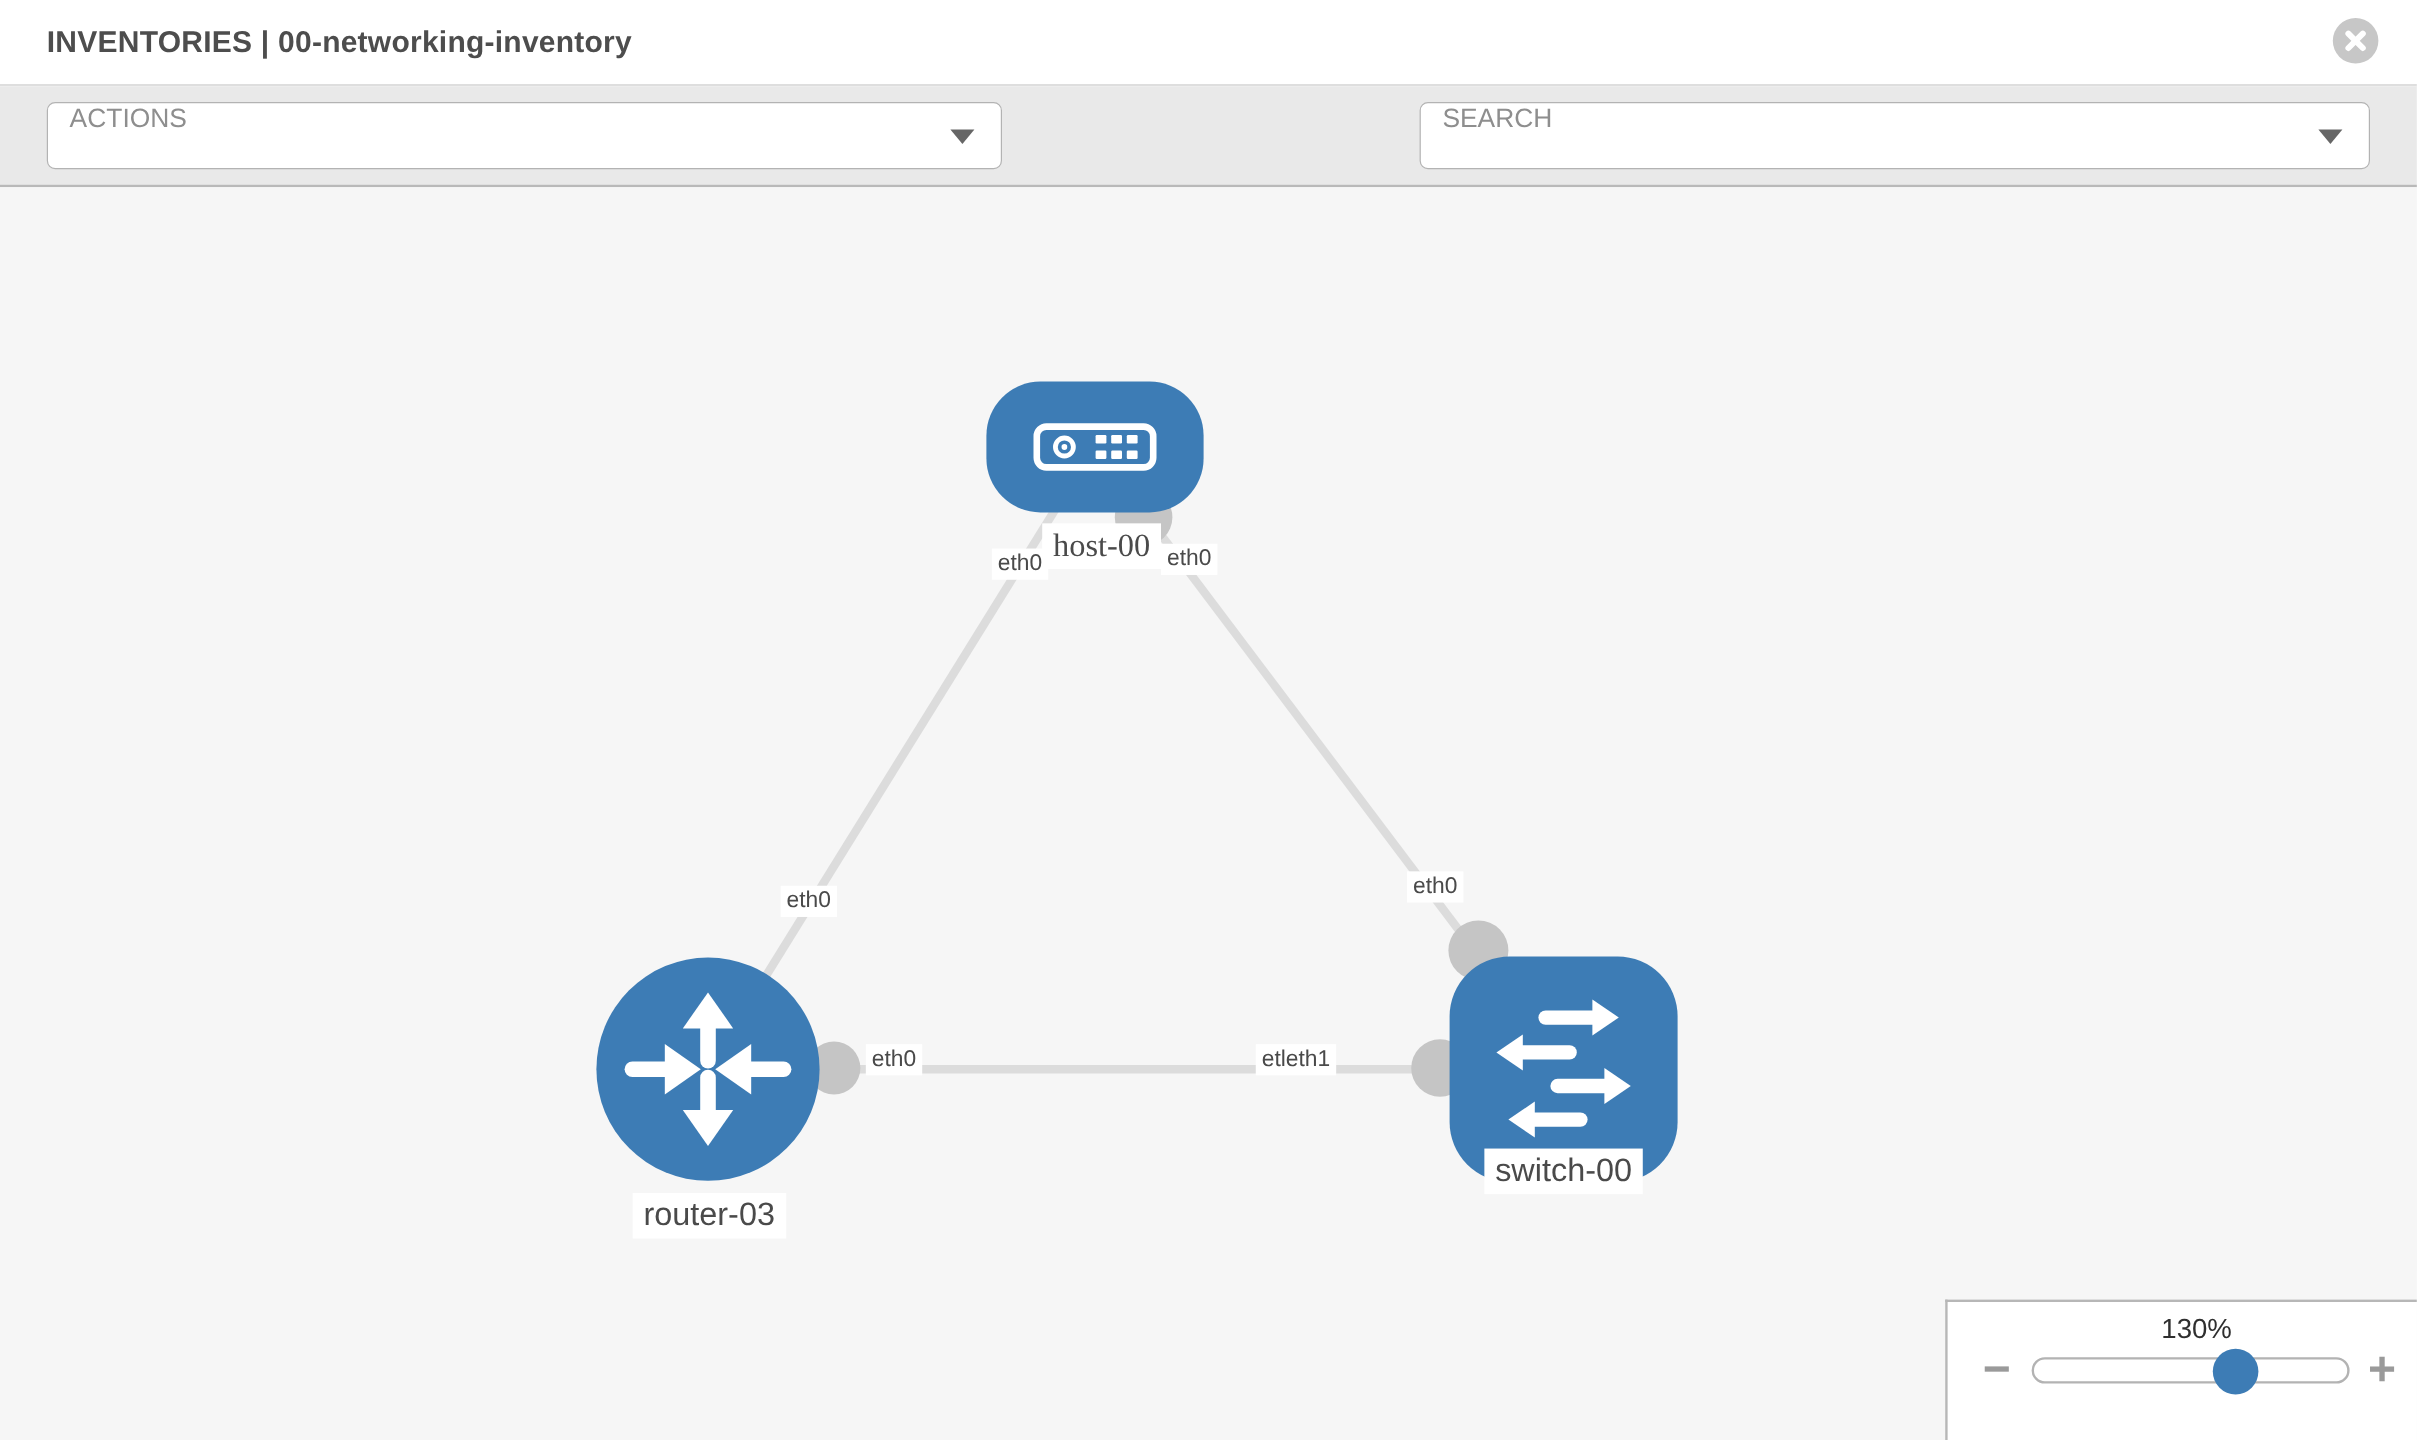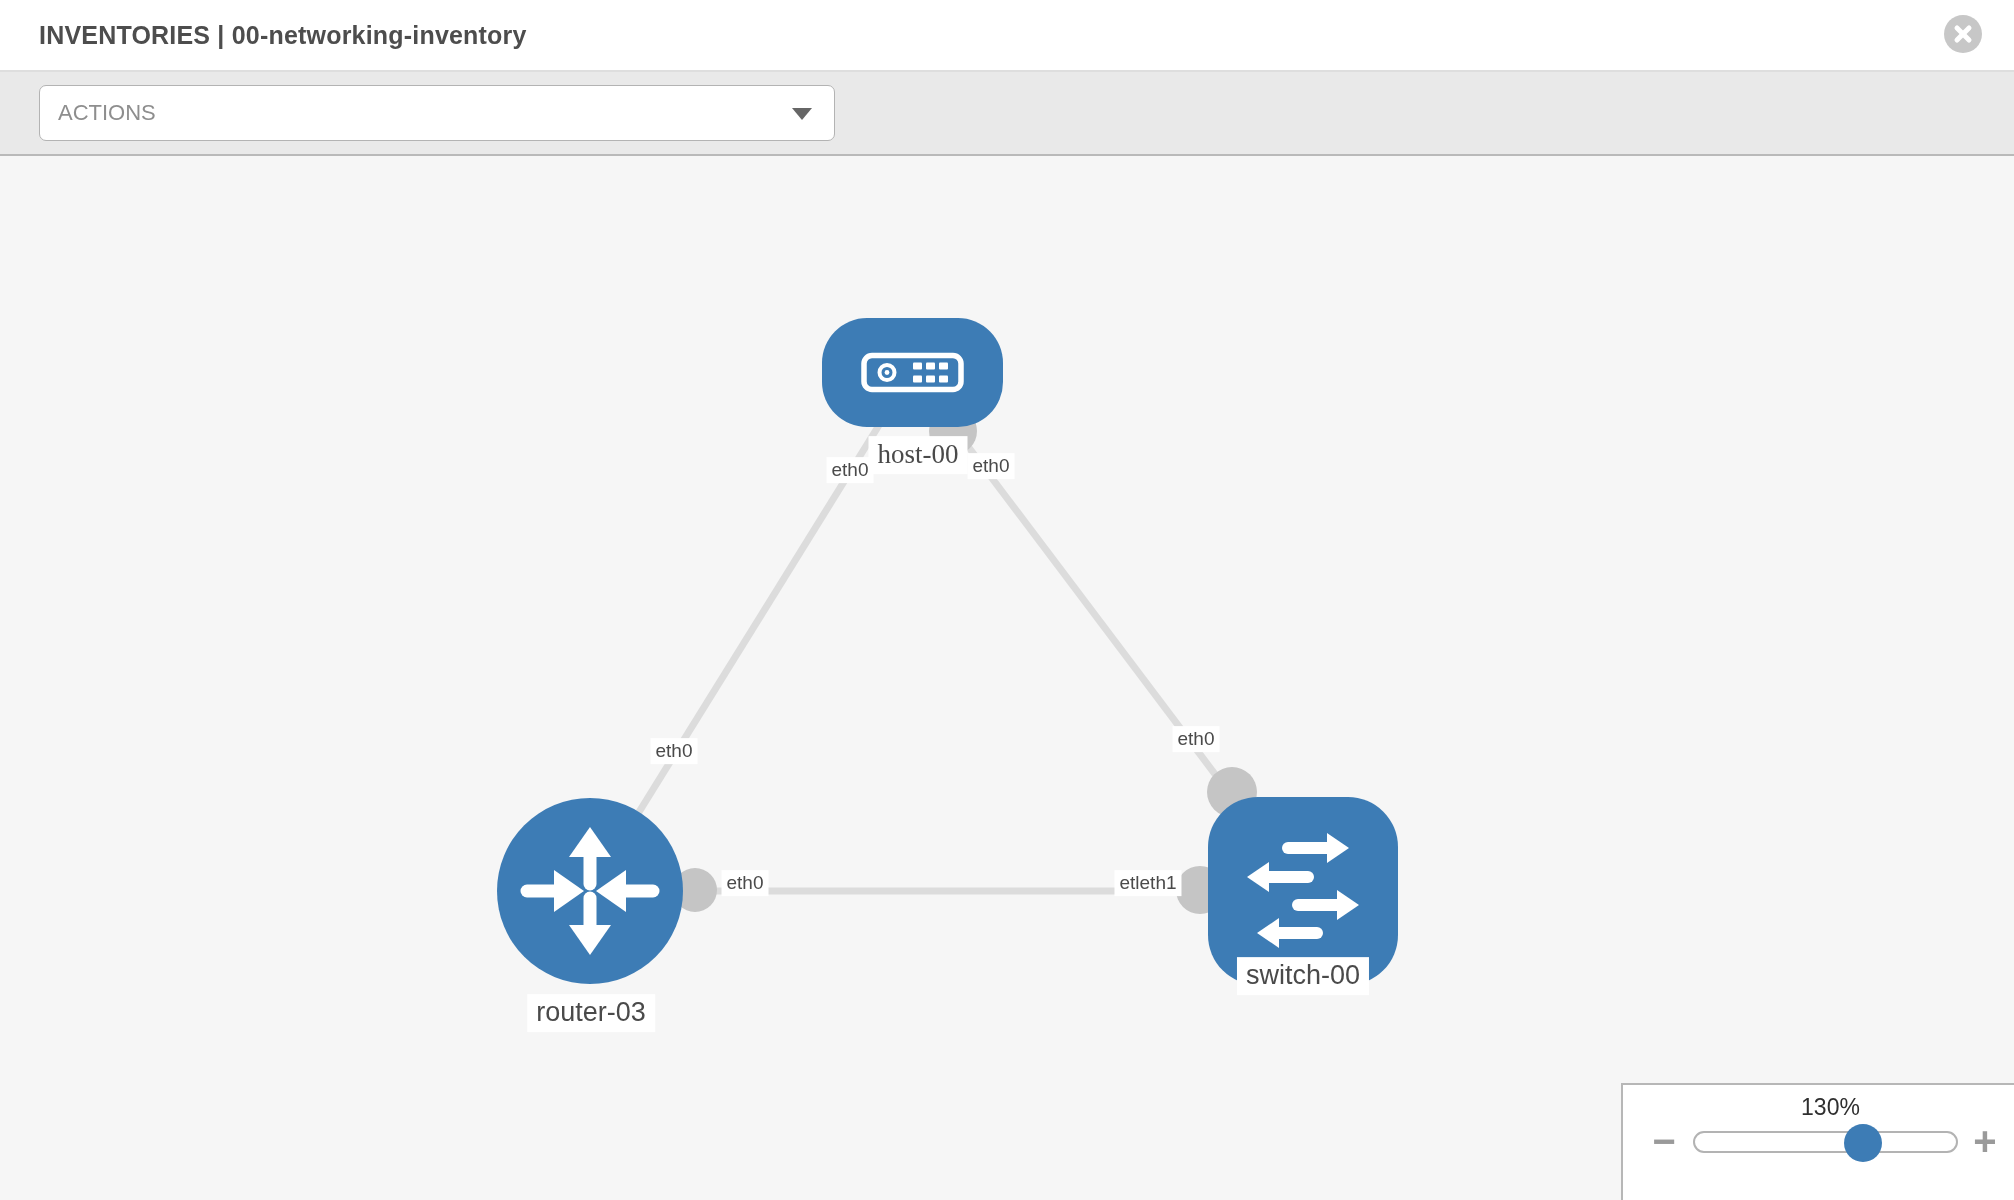--- a/index.html
+++ b/index.html
@@ -22,21 +22,21 @@
     background:#c7c7c7;display:flex;align-items:center;justify-content:center;cursor:pointer;
   }
 
   
   .toolbar{
     position:absolute;top:72px;left:0;right:0;height:82px;background:#e9e9e9;
     border-bottom:2px solid #b9b9b9;
   }
   .select-box{
     position:absolute;top:13px;height:56px;background:#ffffff;border:1px solid #b3b3b3;
-    border-radius:7px;display:flex;align-items:center;box-sizing:border-box;
+    border-radius:7px;display:flex;align-items:flex-start;box-sizing:border-box;
     font-size:22px;color:#8e8e8e;padding-left:18px;cursor:pointer;
   }
   .actions-box{left:39px;width:796px;}
   .search-box{left:1183px;width:792px;}
   .caret{
     position:absolute;right:22px;top:50%;margin-top:-5px;width:0;height:0;
     border-left:10px solid transparent;border-right:10px solid transparent;
     border-top:12px solid #666;
   }
   .tool-icon{position:absolute;top:94px;width:40px;height:40px;cursor:pointer;}
@@ -110,20 +110,24 @@
 
     <div class="tool-icon key-btn">
       <svg width="40" height="40" viewBox="0 0 40 40">
         <circle cx="12" cy="11" r="6.5" fill="none" stroke="#747c87" stroke-width="5"></circle>
         <line x1="17" y1="16" x2="31" y2="30" stroke="#747c87" stroke-width="5.5" stroke-linecap="round"></line>
         <line x1="25" y1="24" x2="21.5" y2="27.5" stroke="#747c87" stroke-width="5" stroke-linecap="round"></line>
         <line x1="31" y1="30" x2="27.5" y2="33.5" stroke="#747c87" stroke-width="5" stroke-linecap="round"></line>
       </svg>
     </div>
 
+    <div class="select-box search-box">
+      <span>SEARCH</span>
+      <span class="caret"></span>
+    </div>
   </div>
 
   <div class="canvas">
     <svg class="diagram" width="2014" height="1044" viewBox="0 0 2014 1044">
 
       <line x1="912" y1="216" x2="590" y2="735" stroke="#dcdcdc" stroke-width="7"></line>
       <line x1="912" y1="216" x2="1303" y2="735" stroke="#dcdcdc" stroke-width="7"></line>
       <line x1="590" y1="735" x2="1303" y2="735" stroke="#dcdcdc" stroke-width="7"></line>
 
       <circle cx="953" cy="275" r="24" fill="#c5c5c5"></circle>
@@ -173,21 +177,21 @@
           <polygon points="1257,777 1279,762 1279,792" stroke="none"></polygon>
         </g>
       </g>
     </svg>
 
     <div class="chip iface" style="left:850px;top:314px;">eth0</div>
     <div class="chip iface" style="left:991px;top:310px;">eth0</div>
     <div class="chip iface" style="left:674px;top:595px;">eth0</div>
     <div class="chip iface" style="left:1196px;top:583px;">eth0</div>
     <div class="chip iface" style="left:745px;top:727px;">eth0</div>
-    <div class="chip iface" style="left:1148px;top:727px;">etleth1</div>
+    <div class="chip iface" style="left:1080px;top:727px;">etleth1</div>
 
     <div class="chip node-label" style="left:918px;top:299px;font-family:Liberation Serif, serif;">host-00</div>
     <div class="chip node-label" style="left:591px;top:857px;">router-03</div>
     <div class="chip node-label" style="left:1303px;top:820px;">switch-00</div>
 
     <div class="zoom-panel">
       <div class="zoom-level">130%</div>
       <div class="zoom-minus">−</div>
       <div class="zoom-track"></div>
       <div class="zoom-handle"></div>

